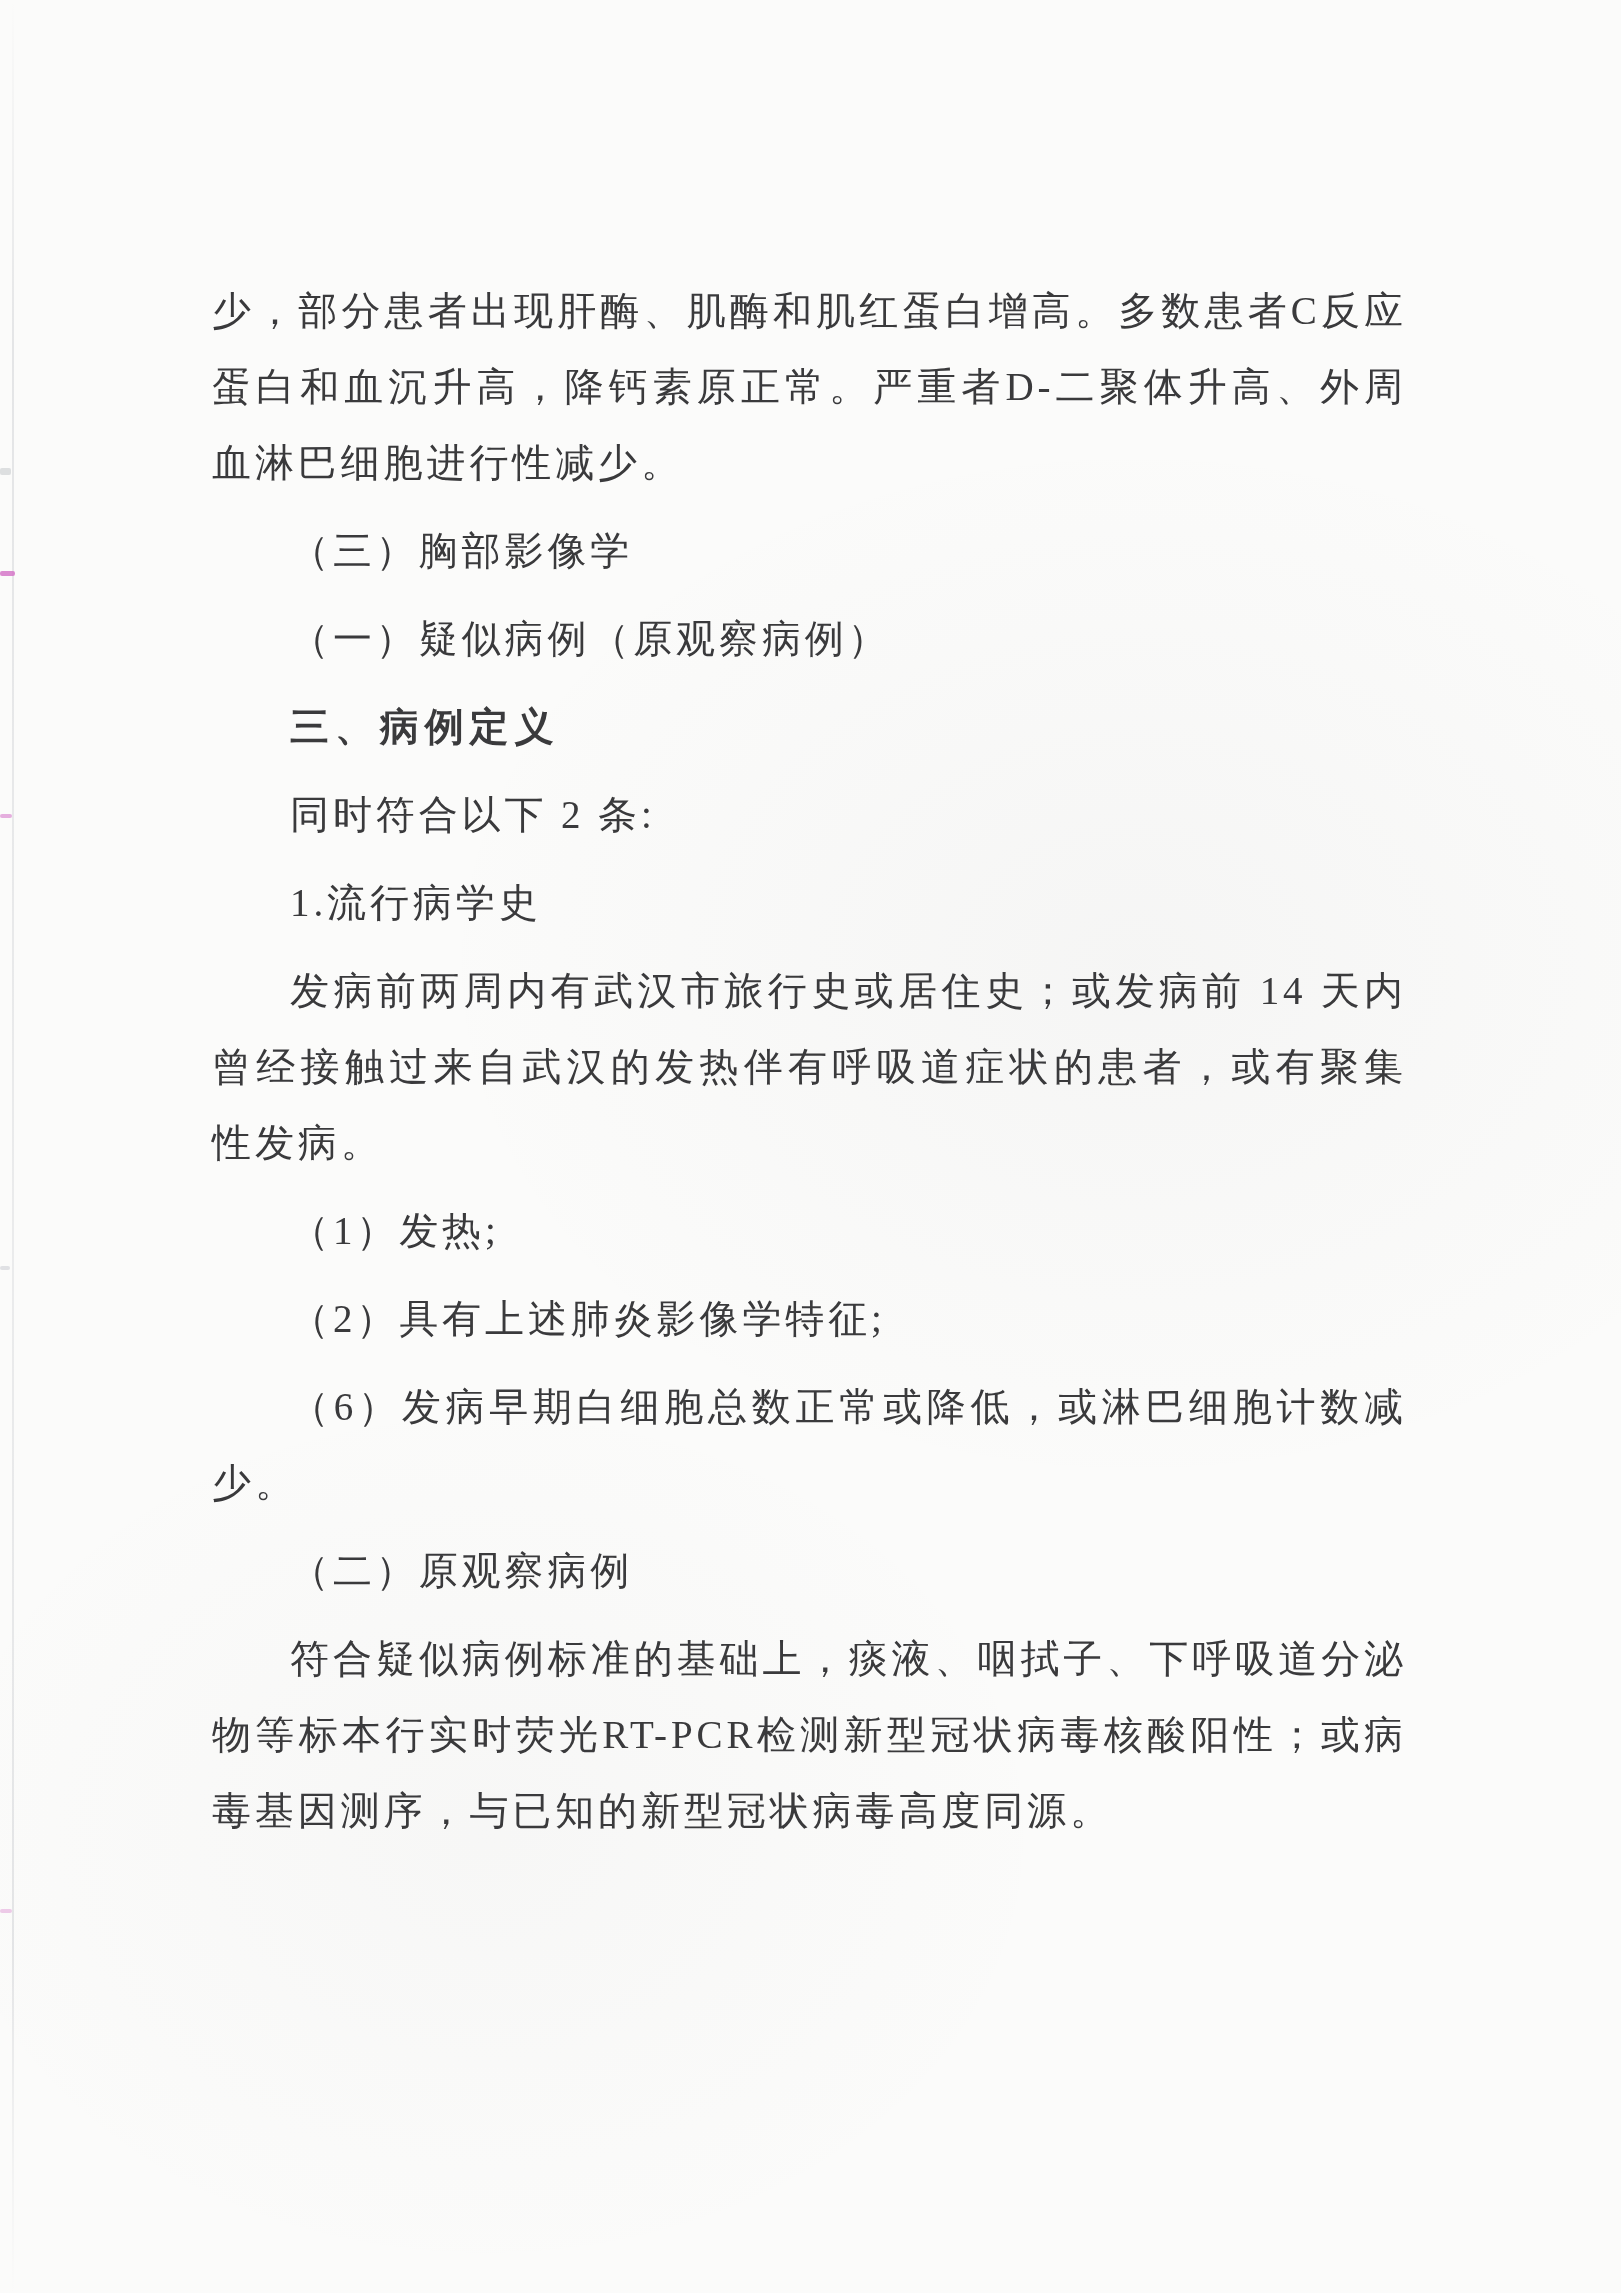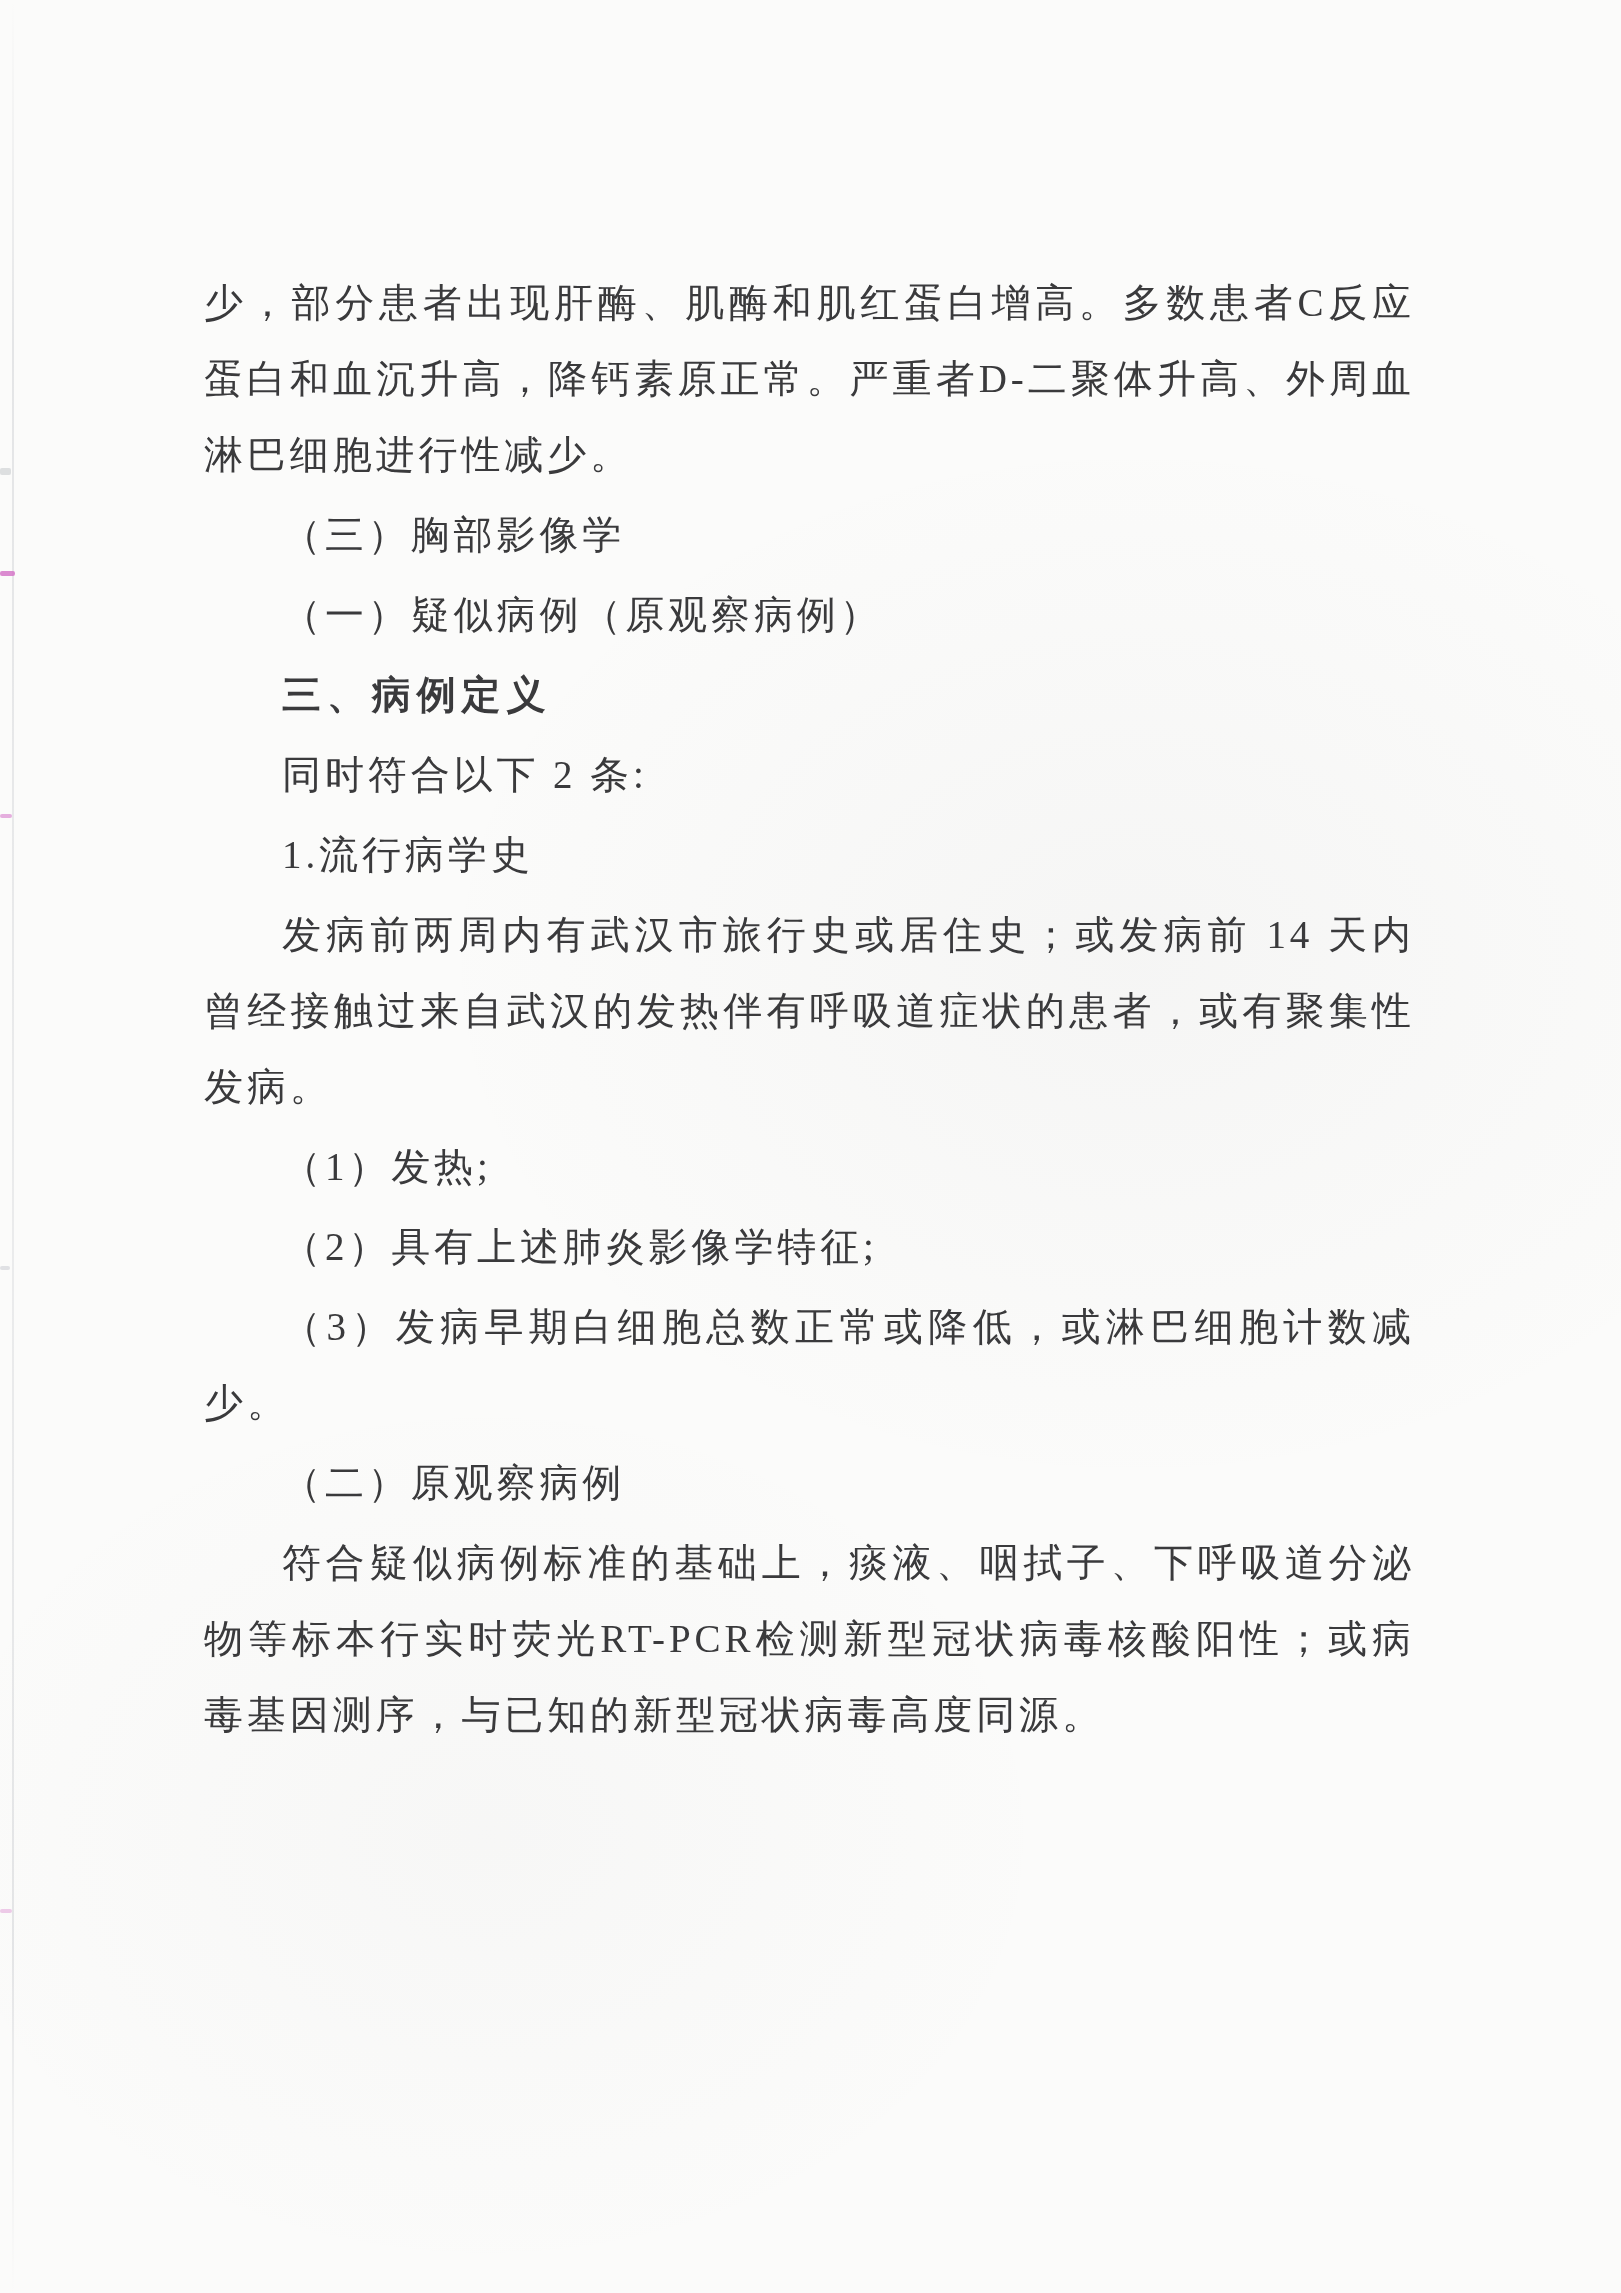--- a/index.html
+++ b/index.html
@@ -26,21 +26,21 @@
     left:200px;
     top:261px;
     width:1219px;
     color:var(--ink);
     font-size:39px;
     line-height:76px;
     letter-spacing:3.9px;
     text-align:justify;
   }
   .text-block p{
-    margin:4px;
+    margin:12px;
     padding:0;
   }
   .text-block p.indent{ text-indent:2em; }
   .text-block p.bold{
     font-weight:bold;
     font-family:"Liberation Sans","DejaVu Sans",sans-serif;
     letter-spacing:5.9px;
   }
   
   .edge-line{
@@ -75,18 +75,18 @@
   <section class="text-block" id="text-block">
       <p class="">少，部分患者出现肝酶、肌酶和肌红蛋白增高。多数患者C反应蛋白和血沉升高，降钙素原正常。严重者D-二聚体升高、外周血淋巴细胞进行性减少。</p>
       <p class="indent ">（三）胸部影像学</p>
       <p class="indent ">（一）疑似病例（原观察病例）</p>
       <p class="indent bold">三、病例定义</p>
       <p class="indent ">同时符合以下 2 条:</p>
       <p class="indent ">1.流行病学史</p>
       <p class="indent ">发病前两周内有武汉市旅行史或居住史；或发病前 14 天内曾经接触过来自武汉的发热伴有呼吸道症状的患者，或有聚集性发病。</p>
       <p class="indent ">（1）发热;</p>
       <p class="indent ">（2）具有上述肺炎影像学特征;</p>
-      <p class="indent ">（3）发病早期白细胞总数正常或降低，或淋巴细胞计数减少。</p>
+      <p class="indent ">（6）发病早期白细胞总数正常或降低，或淋巴细胞计数减少。</p>
       <p class="indent ">（二）原观察病例</p>
       <p class="indent ">符合疑似病例标准的基础上，痰液、咽拭子、下呼吸道分泌物等标本行实时荧光RT-PCR检测新型冠状病毒核酸阳性；或病毒基因测序，与已知的新型冠状病毒高度同源。</p>
     </section>
 </main>
 
 
 </body></html>

